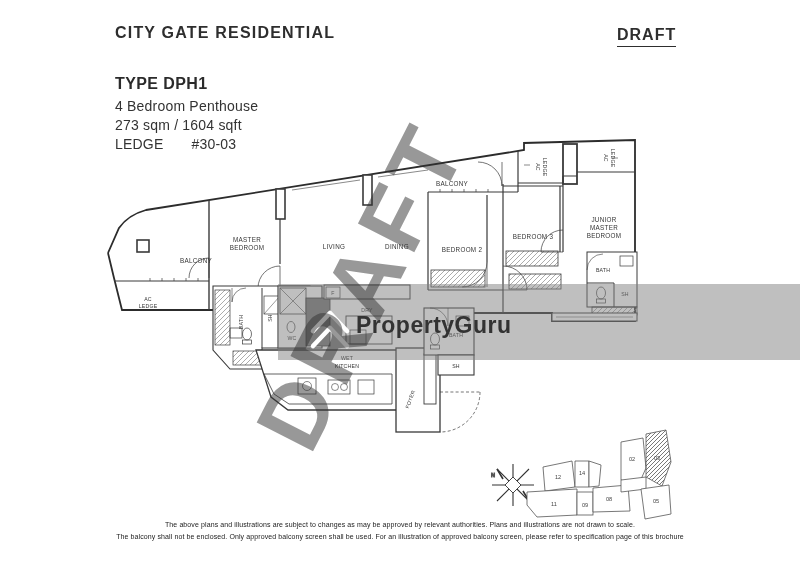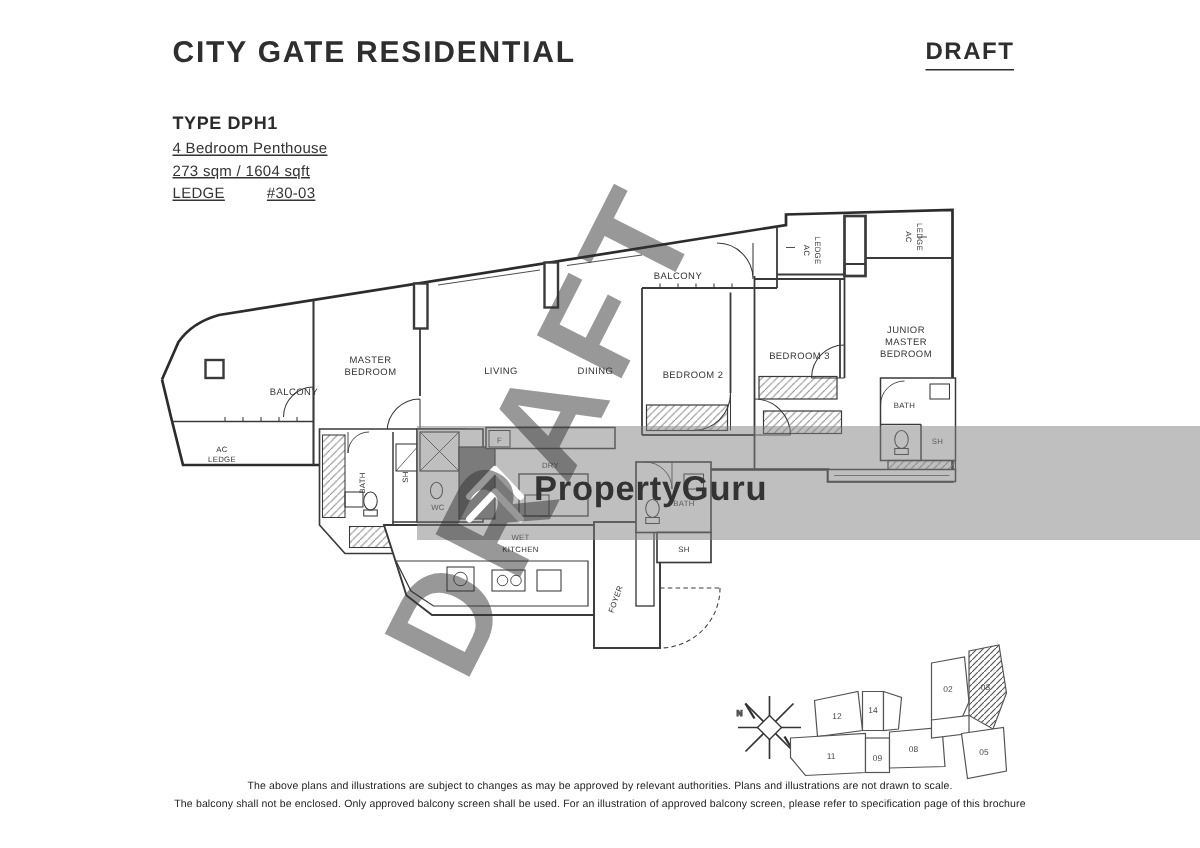--- a/index.html
+++ b/index.html
@@ -1,25 +1,25 @@
 <!DOCTYPE html>
 <html><head>
 <meta charset="utf-8">
 <style>
   html,body{margin:0;padding:0;}
   body{width:800px;height:565px;background:#ffffff;position:relative;overflow:hidden;
        font-family:"Liberation Sans", sans-serif;color:#2b2b2b;}
   .page{position:absolute;inset:0;}
-  .hdr-title{position:absolute;left:115px;top:24px;font-size:20px;font-weight:bold;
+  .hdr-title{position:absolute;left:115px;top:24px;font-size:16px;font-weight:bold;
              letter-spacing:1.2px;color:#2e2e2e;}
   .hdr-draft{position:absolute;left:617px;top:26px;font-size:16px;font-weight:bold;
              letter-spacing:1px;color:#2e2e2e;border-bottom:1.5px solid #2e2e2e;padding-bottom:2px;}
   .info{position:absolute;left:115px;top:76px;line-height:1;}
-  .info .type{font-size:12px;font-weight:bold;letter-spacing:.4px;margin-bottom:7px;}
-  .info .row{font-size:10px;color:#333;margin-bottom:5px;letter-spacing:.2px;text-decoration:underline;}
+  .info .type{font-size:16px;font-weight:bold;letter-spacing:.4px;margin-bottom:7px;}
+  .info .row{font-size:14px;color:#333;margin-bottom:5px;letter-spacing:.2px;}
   .info .unitrow span.num{margin-left:28px;text-align:center;}
   svg text{font-family:"Liberation Sans", sans-serif;fill:#333;}
   .rl{font-size:6.3px;letter-spacing:.3px;}
   .sl{font-size:5.2px;letter-spacing:.2px;}
   .kp{font-size:5.6px;fill:#444;}
   .disc{position:absolute;left:0;width:800px;text-align:center;font-size:7px;color:#222;letter-spacing:.1px;}
   .d1{top:521px;}
   .d2{top:533px;}
 </style>
 </head>

